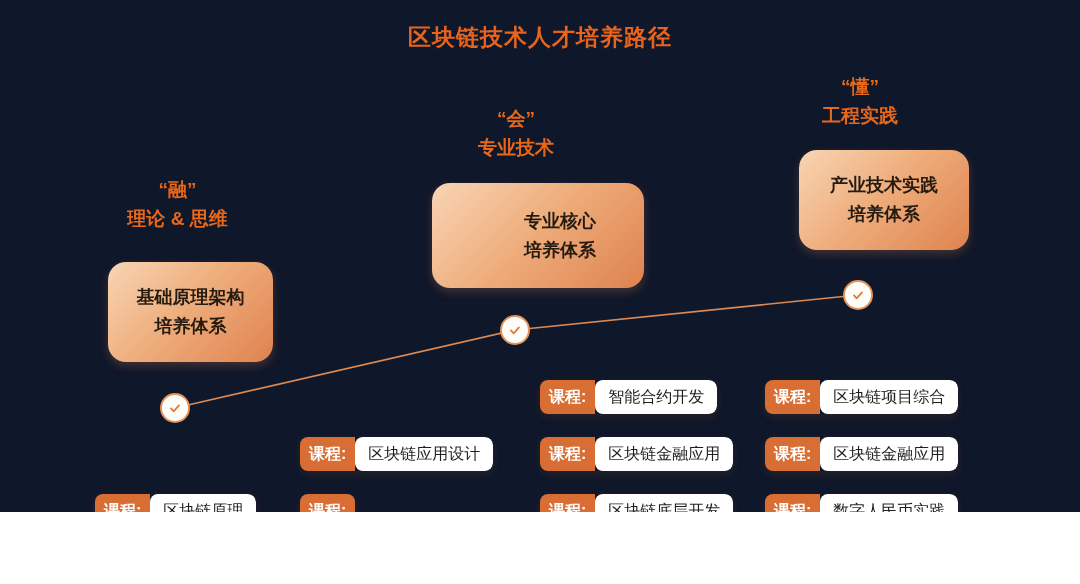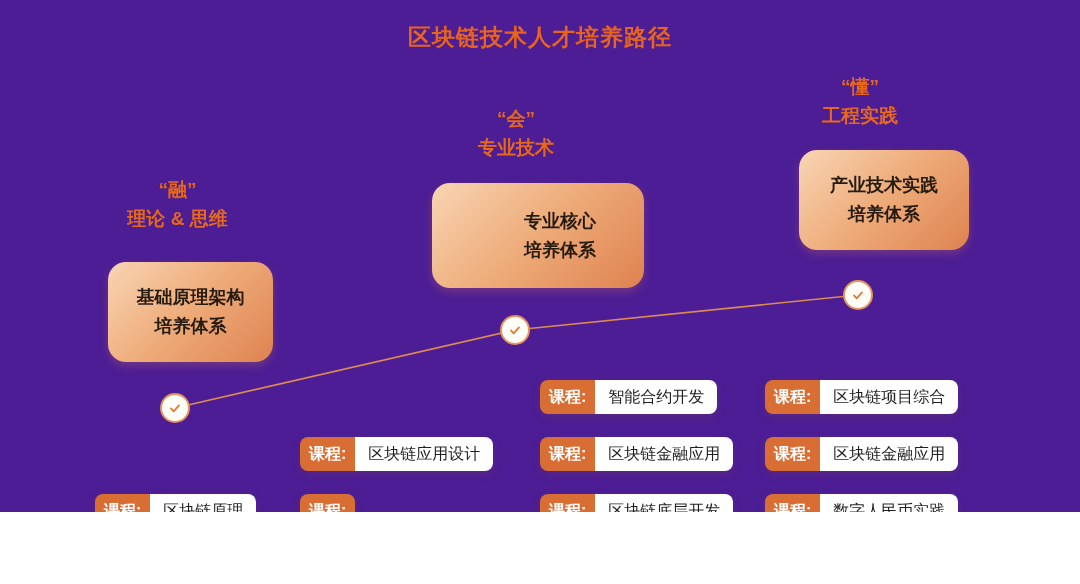--- a/index.html
+++ b/index.html
@@ -1,20 +1,20 @@
 <!DOCTYPE html>
 <html><head>
 <meta charset="utf-8">
 <style>
   html,body{margin:0;padding:0;}
   body{font-family:"Liberation Sans","DejaVu Sans",sans-serif;}
   .canvas{
     position:relative;
     width:1080px;height:512px;
-    background:#4c1d95;
+    background:#0f172a;
     overflow:hidden;
   }
   .page-title{
     position:absolute;top:22px;left:0;width:100%;
     text-align:center;
     font-size:23px;font-weight:bold;
     color:#E8631C;
     letter-spacing:1px;
   }
   .stage-heading{
@@ -69,20 +69,21 @@
     padding:1px 9px;
     white-space:nowrap;
   }
   .pill-value{
     background:#ffffff;
     color:#1f1f1f;
     font-size:16px;font-weight:500;
     display:flex;align-items:center;
     padding:0 13px;
     white-space:nowrap;
+    border-radius:8px;
   }
 </style>
 </head>
 <body>
 
 <div class="canvas">
 
   <div class="page-title">区块链技术人才培养路径</div>
 
   <svg class="connector-svg" viewBox="0 0 1080 584">

